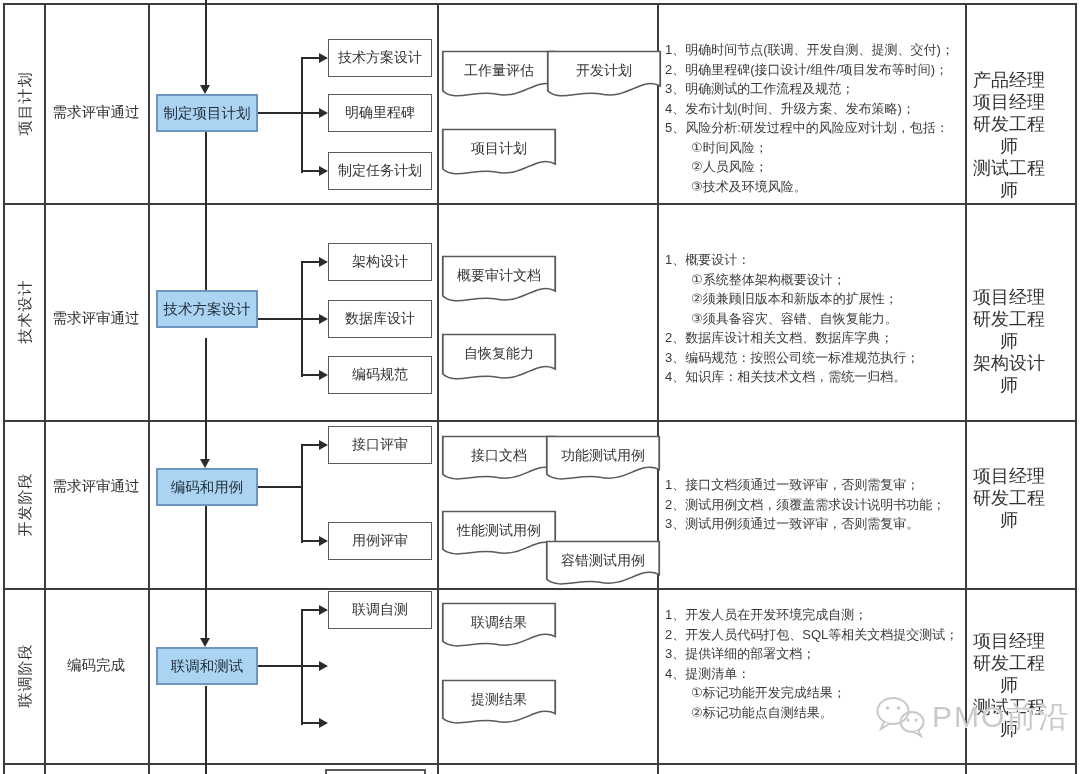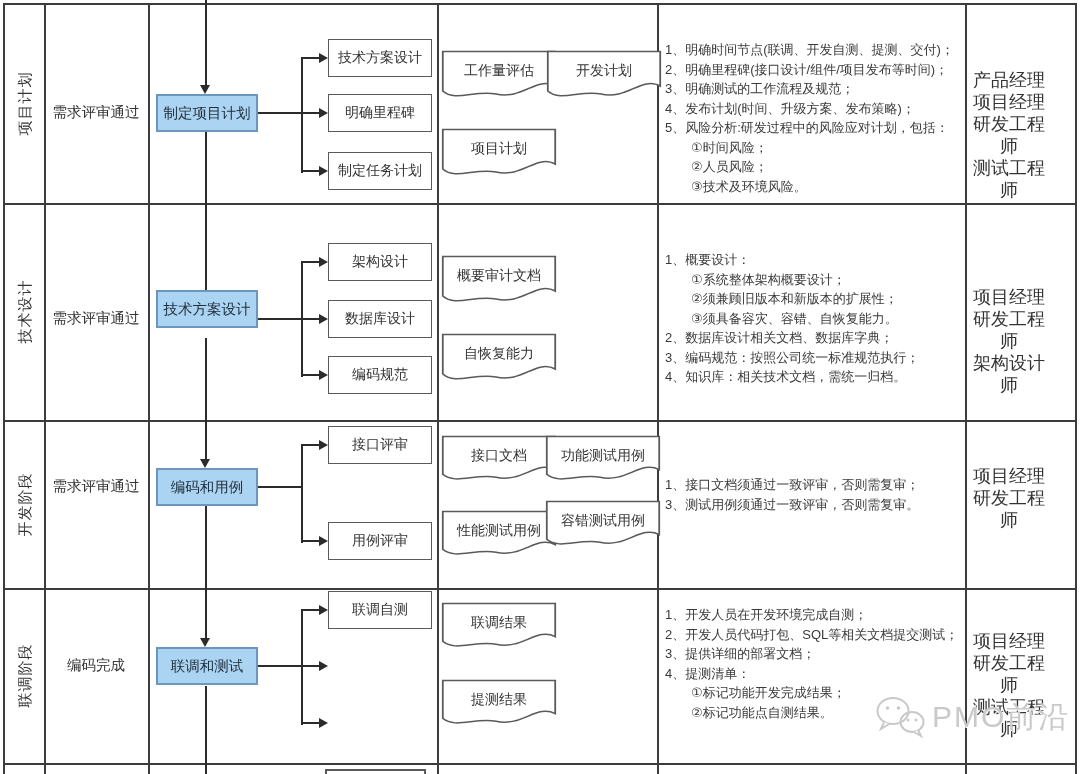--- a/index.html
+++ b/index.html
@@ -188,29 +188,30 @@
       <path d="M1.5,1.5 H95.5 V36 C80,26 68,50 46,44 C28,40 12,52 1.5,41 Z" fill="#fff" stroke="#5a5a5a" stroke-width="1.5"></path>
     </svg>
     <div class="lbl">功能测试用例</div>
   </div>
   <div class="doc" style="left:441px;top:510px;height:48px">
     <svg viewBox="0 0 97 50" preserveAspectRatio="none">
       <path d="M1.5,1.5 H95.5 V36 C80,26 68,50 46,44 C28,40 12,52 1.5,41 Z" fill="#fff" stroke="#5a5a5a" stroke-width="1.5"></path>
     </svg>
     <div class="lbl">性能测试用例</div>
   </div>
-  <div class="doc" style="left:545px;top:500px;height:48px">
+  <div class="doc" style="left:545px;top:540px;height:48px">
     <svg viewBox="0 0 97 50" preserveAspectRatio="none">
       <path d="M1.5,1.5 H95.5 V36 C80,26 68,50 46,44 C28,40 12,52 1.5,41 Z" fill="#fff" stroke="#5a5a5a" stroke-width="1.5"></path>
     </svg>
     <div class="lbl">容错测试用例</div>
   </div>
 
   <div class="notes" style="top:475px">
     <div class="note-line">1、接口文档须通过一致评审，否则需复审；</div>
+    <div class="note-line">2、测试用例文档，须覆盖需求设计说明书功能；</div>
     <div class="note-line">3、测试用例须通过一致评审，否则需复审。</div>
   </div>
   <div class="roles" style="top:465px">
     <div>项目经理</div>
     <div>研发工程师</div>
   </div>
 
   <div class="phase" style="top:588px;height:175px">
     <span>联调阶段</span>
   </div>

